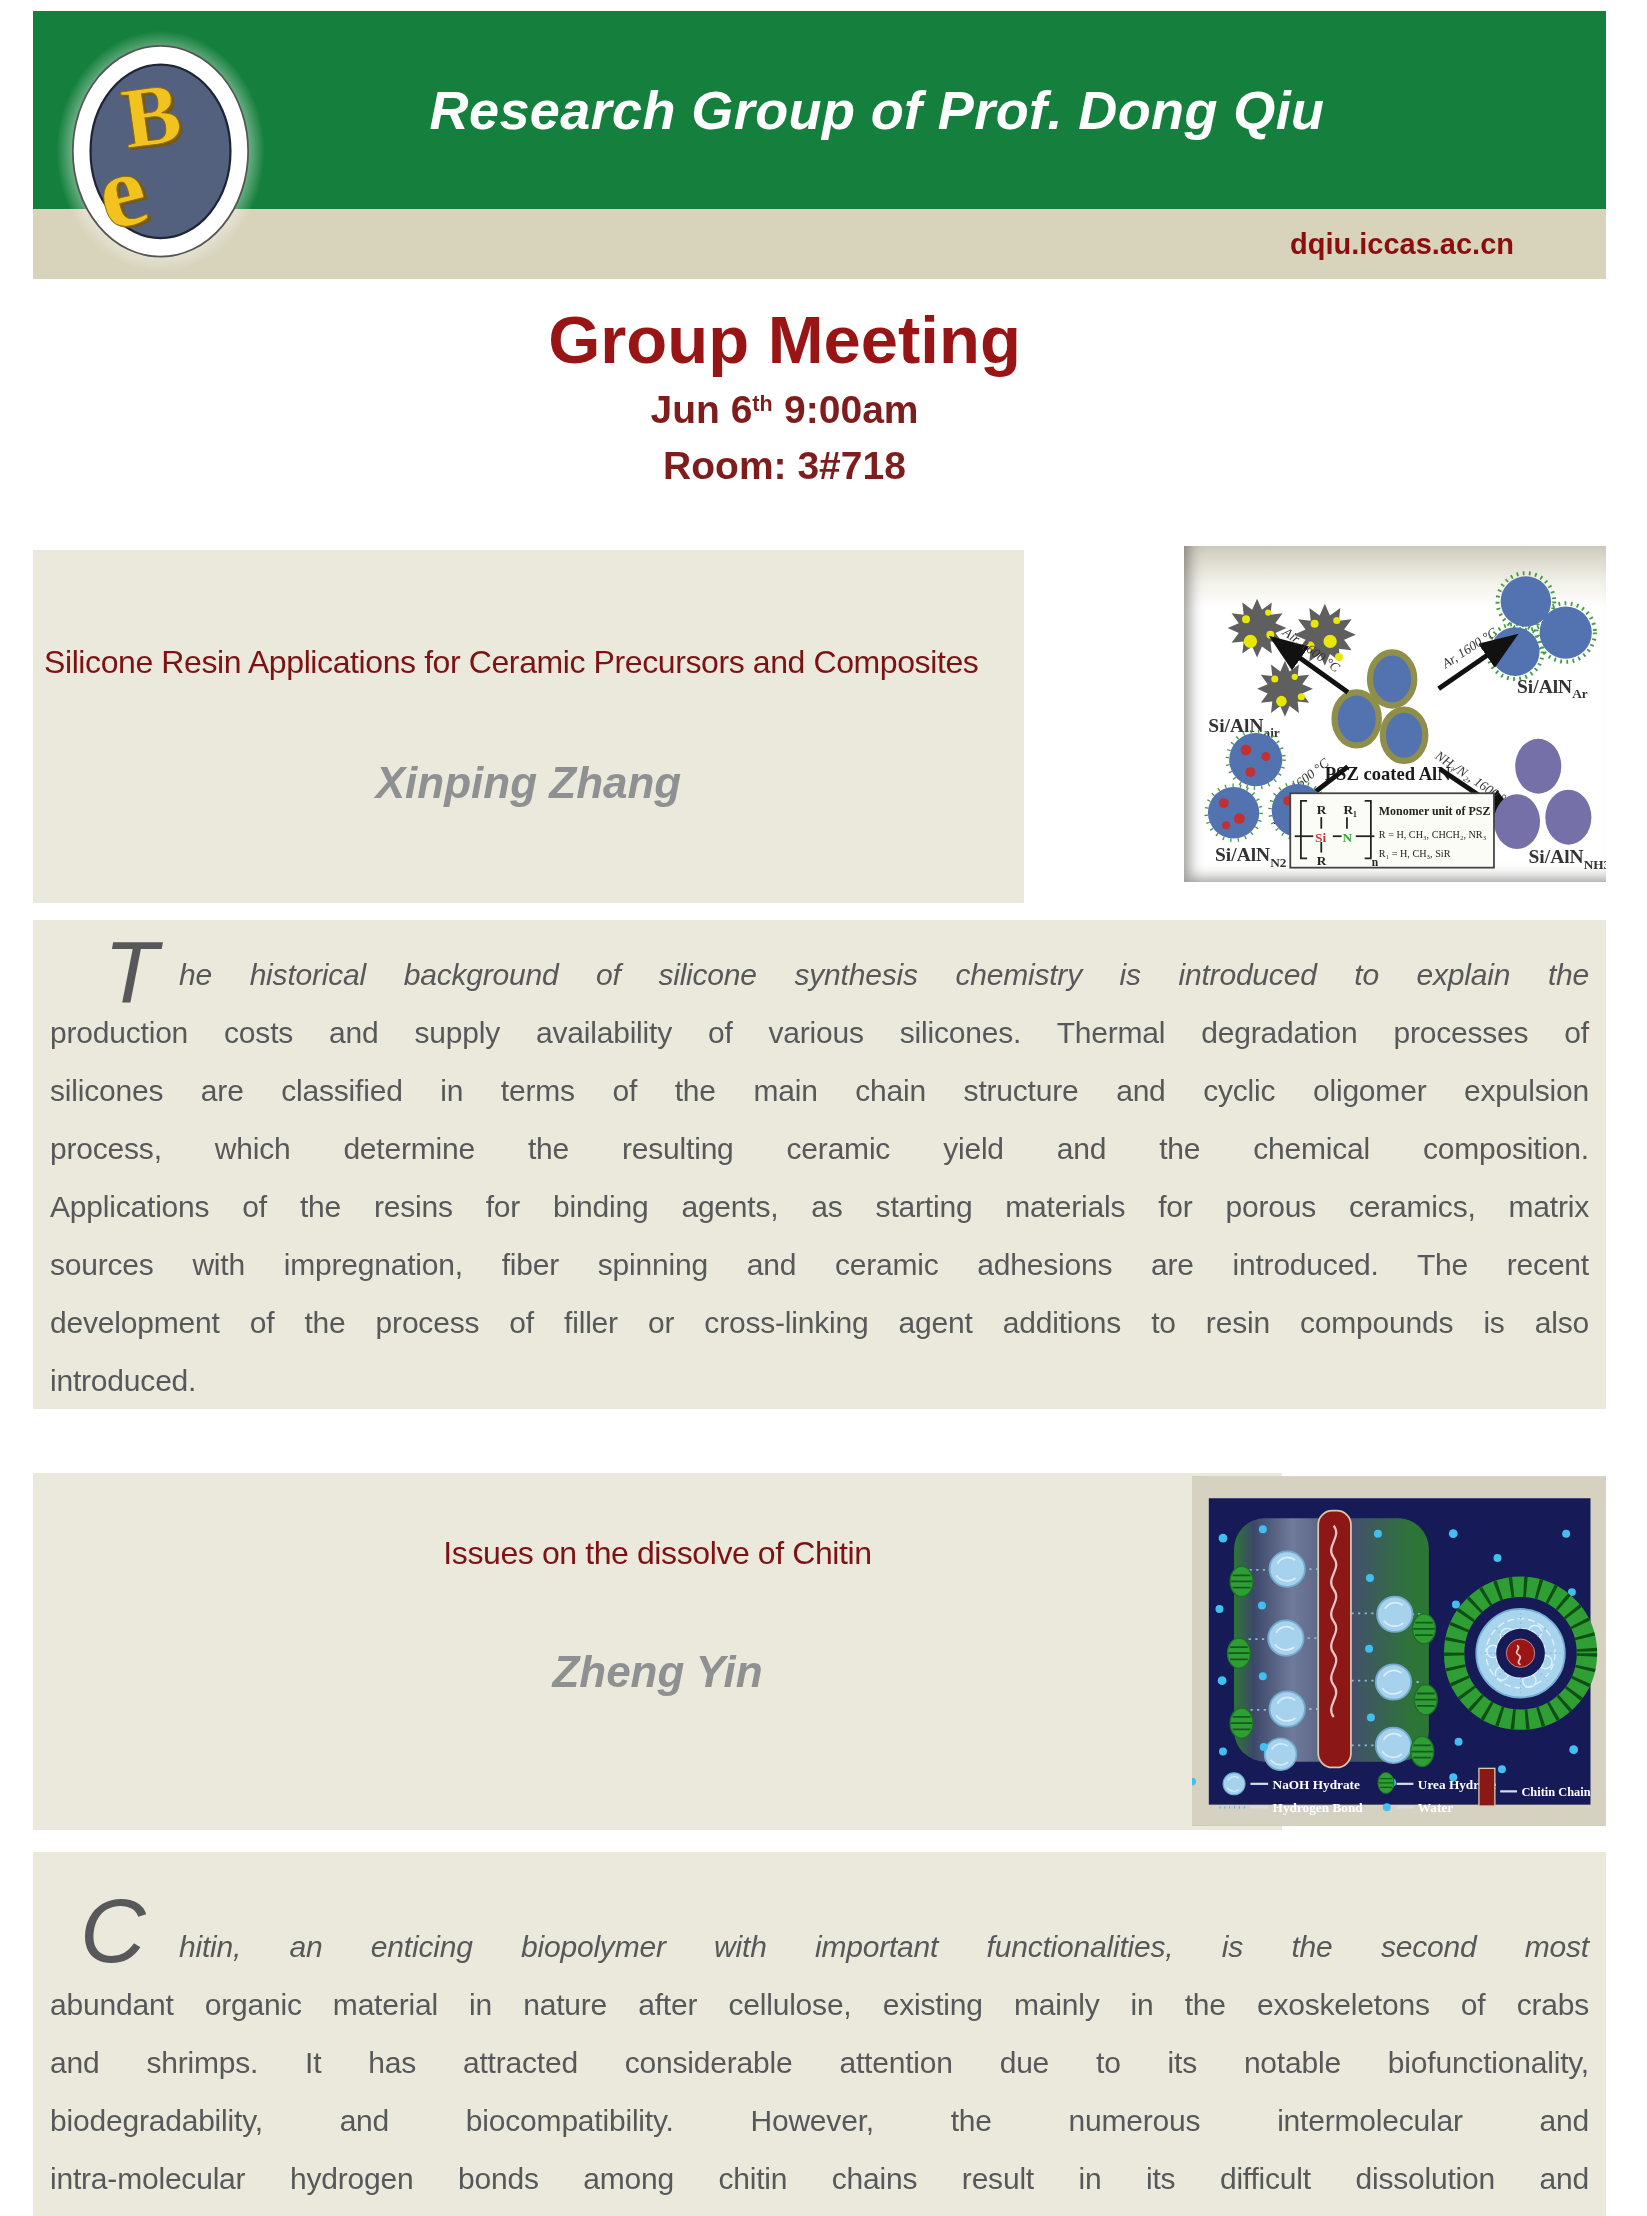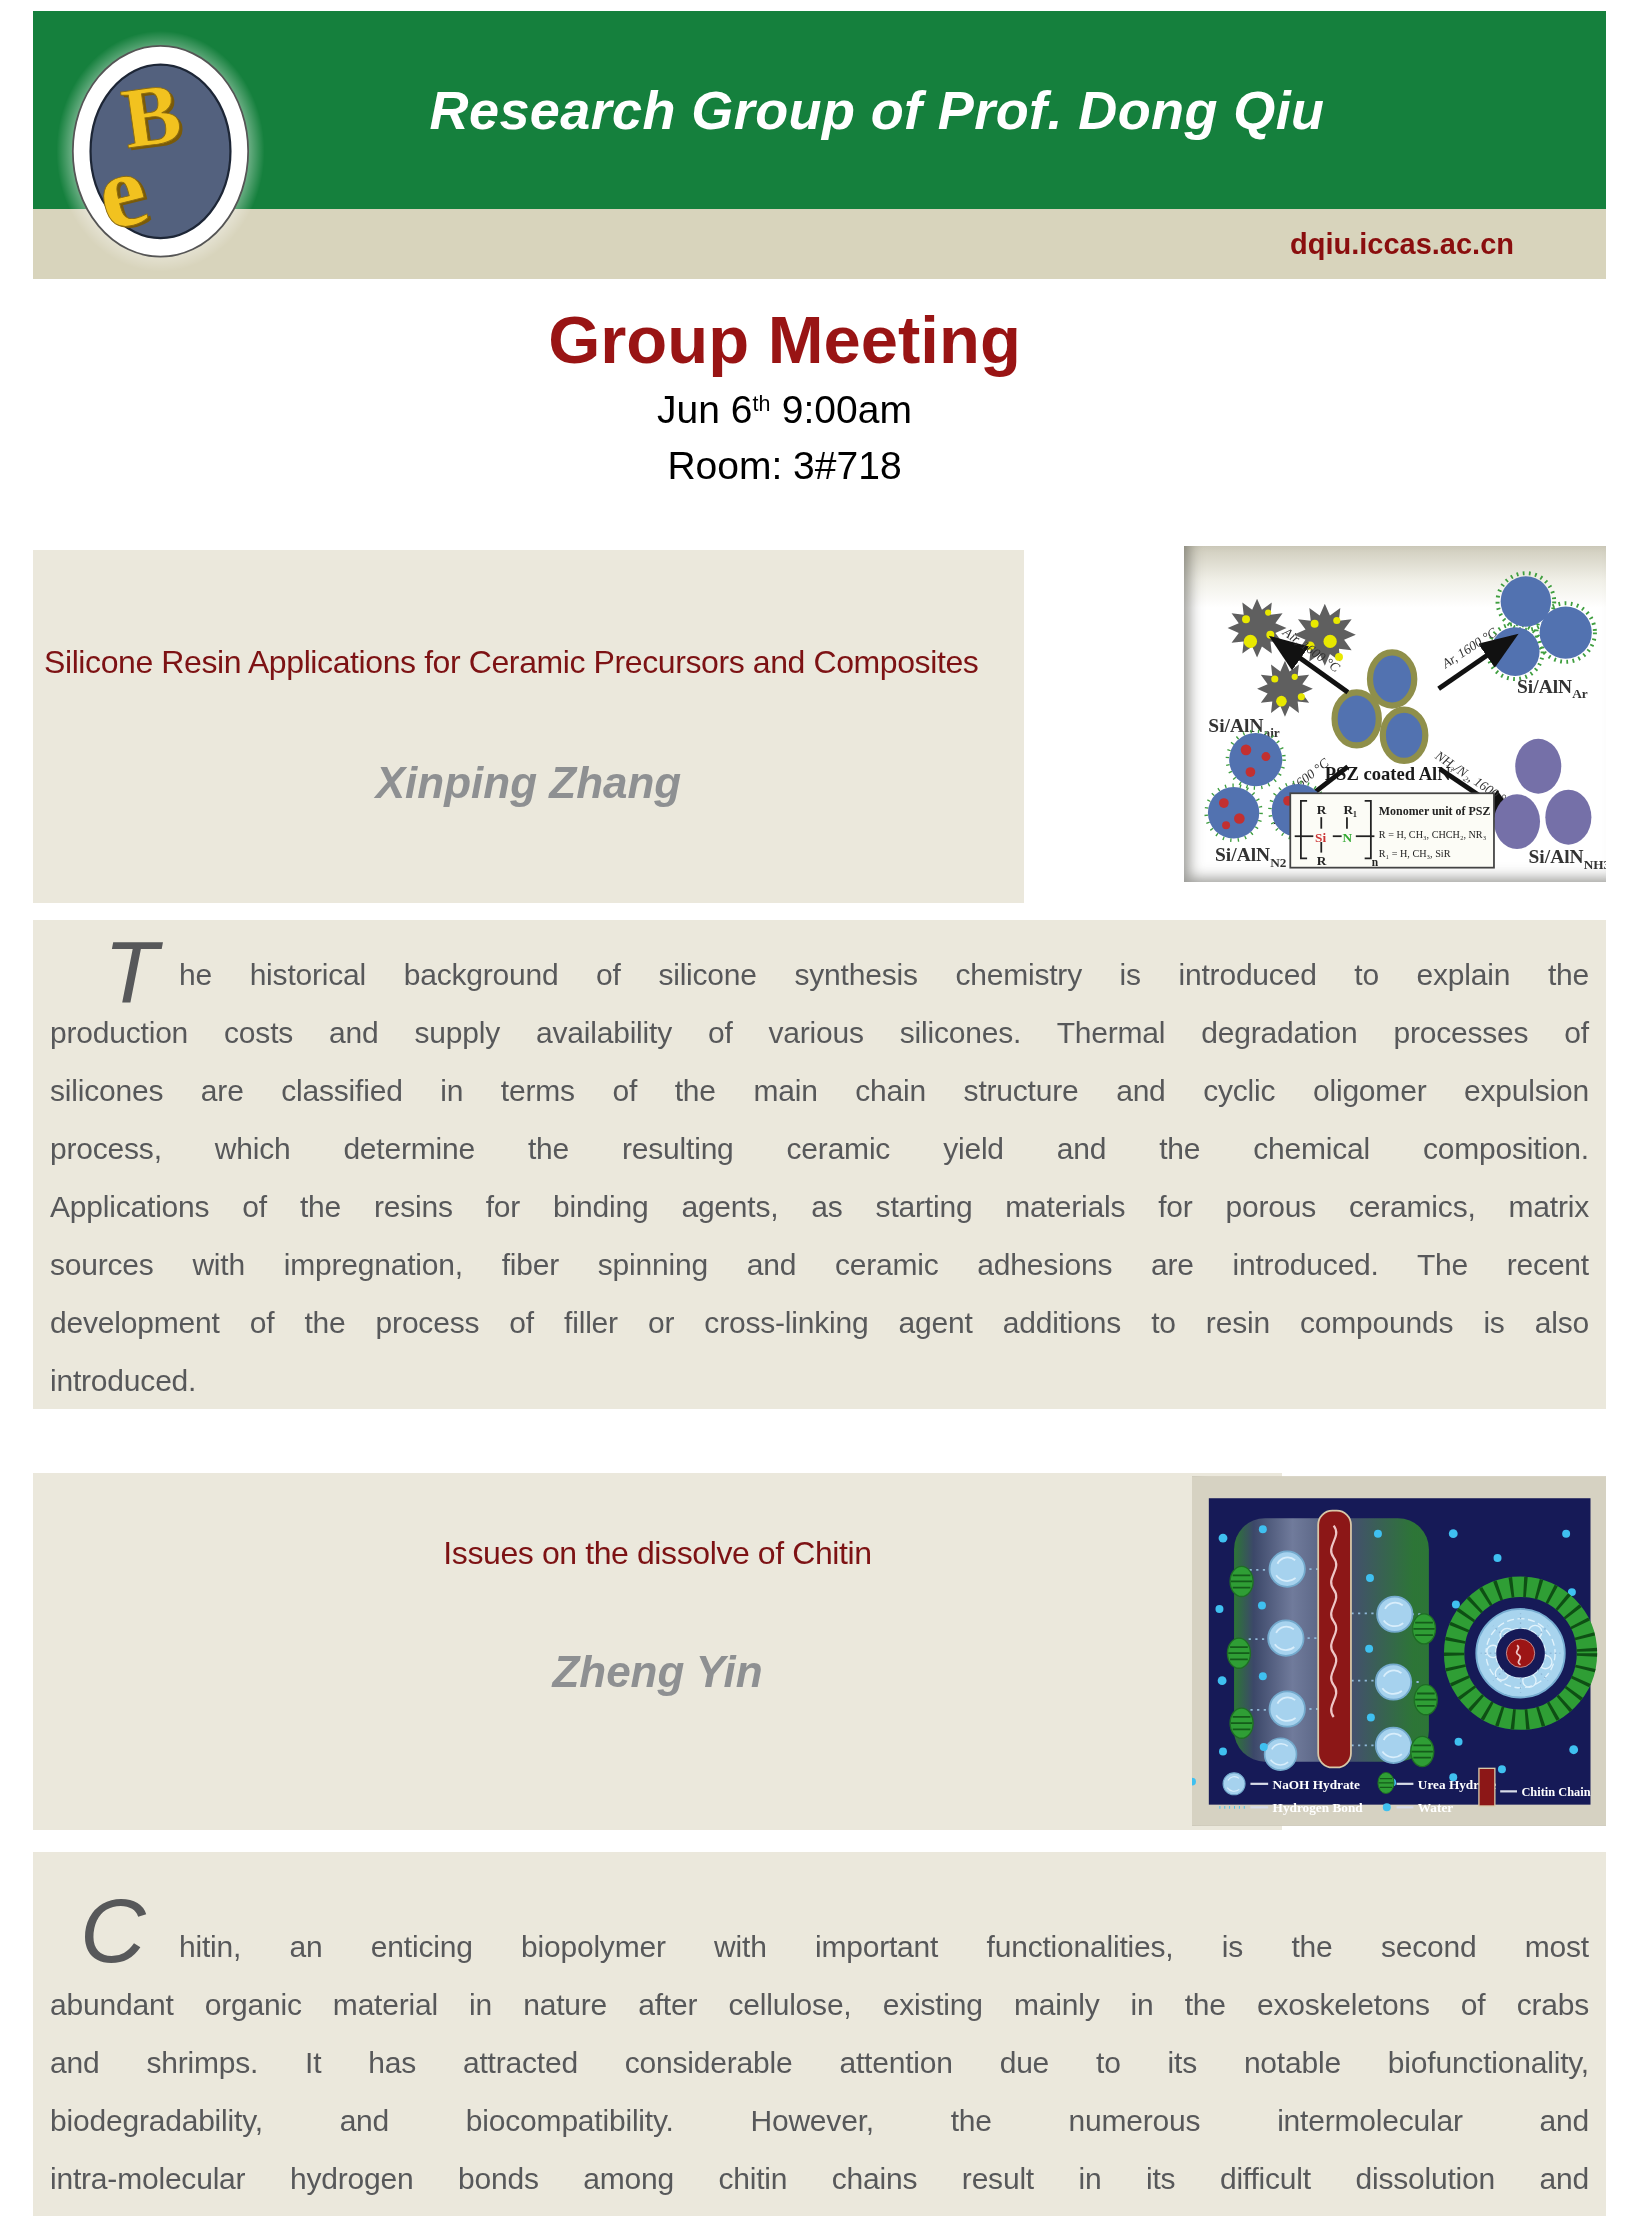--- a/index.html
+++ b/index.html
@@ -23,21 +23,21 @@
     left:33px; top:209px; width:1573px; height:70px;
     background:#d8d4bc; display:flex; align-items:center; justify-content:flex-end;
     padding-right:92px;
   }
   .site-url { color:#8a0e0e; font-size:29px; font-weight:bold; }
   .logo { left:56px; top:30px; width:209px; height:243px; }
 
   
   .meeting { left:0; top:301px; width:1569px; text-align:center; }
   .gm { font-size:67px; font-weight:bold; color:#991414; }
-  .meet-line { margin-top:9.8px; font-size:39px; font-weight:normal; color:#000000; }
+  .meet-line { margin-top:9.8px; font-size:39px; font-weight:bold; color:#7f1d1d; }
   .meet-line.room { margin-top:12px; }
   .sup { font-size:55%; position:relative; top:-0.55em; }
   .t-rest { margin-left:11.5px; }
 
   
   .sec { background:#ebe8dc; }
   .sec1 { left:33px; top:550px; width:991px; height:353px; }
   .sec2 { left:33px; top:1473px; width:1249px; height:357px; }
   .sec-title {
     position:absolute; color:#7d1214; font-size:32px; letter-spacing:-0.4px;
@@ -70,21 +70,21 @@
     background:#ebe8dc; left:33px; width:1573px; position:absolute;
     color:#57585a;
   }
   .para1 { top:920px; height:489px; padding:26px 17px 0 17px; }
   .para2 { top:1852px; height:462px; padding:66px 17px 0 17px; }
   .jl {
     display:block; font-size:30px; line-height:58px; letter-spacing:-0.2px;
     text-align:justify; text-align-last:justify; white-space:normal;
   }
   .jl.last { text-align-last:left; }
-  .jl.ind { padding-left:129px; }
+  .jl.ind { padding-left:129px;font-style:italic; }
   .dropcap {
     position:absolute; font-size:88px; line-height:1; font-style:italic;
     color:#57585a;
   }
   .dc1 { left:71px; top:8px; }
   .dc2 { left:47px; top:33px; font-size:91px; }
 
   .serif { font-family:"Liberation Serif", serif; }
 </style>
 </head>

